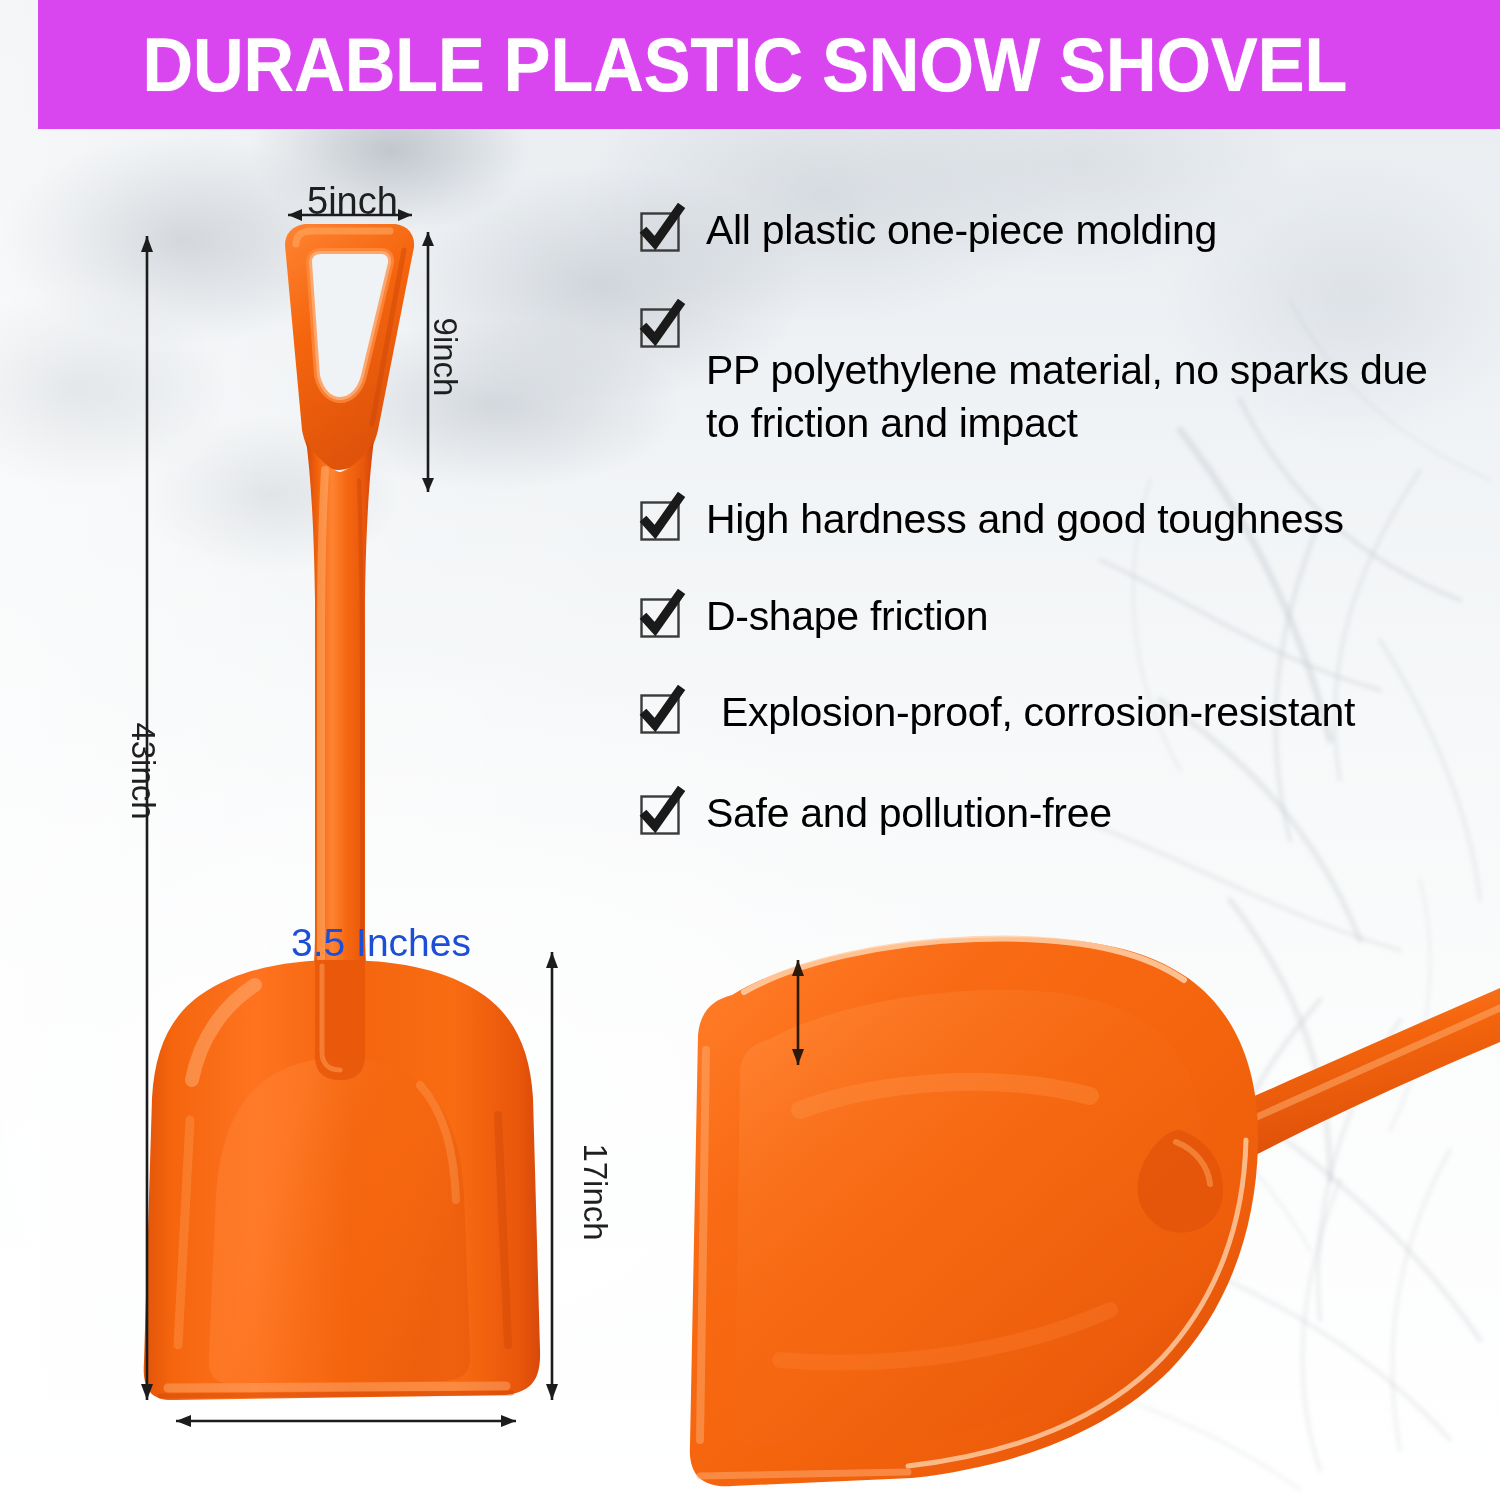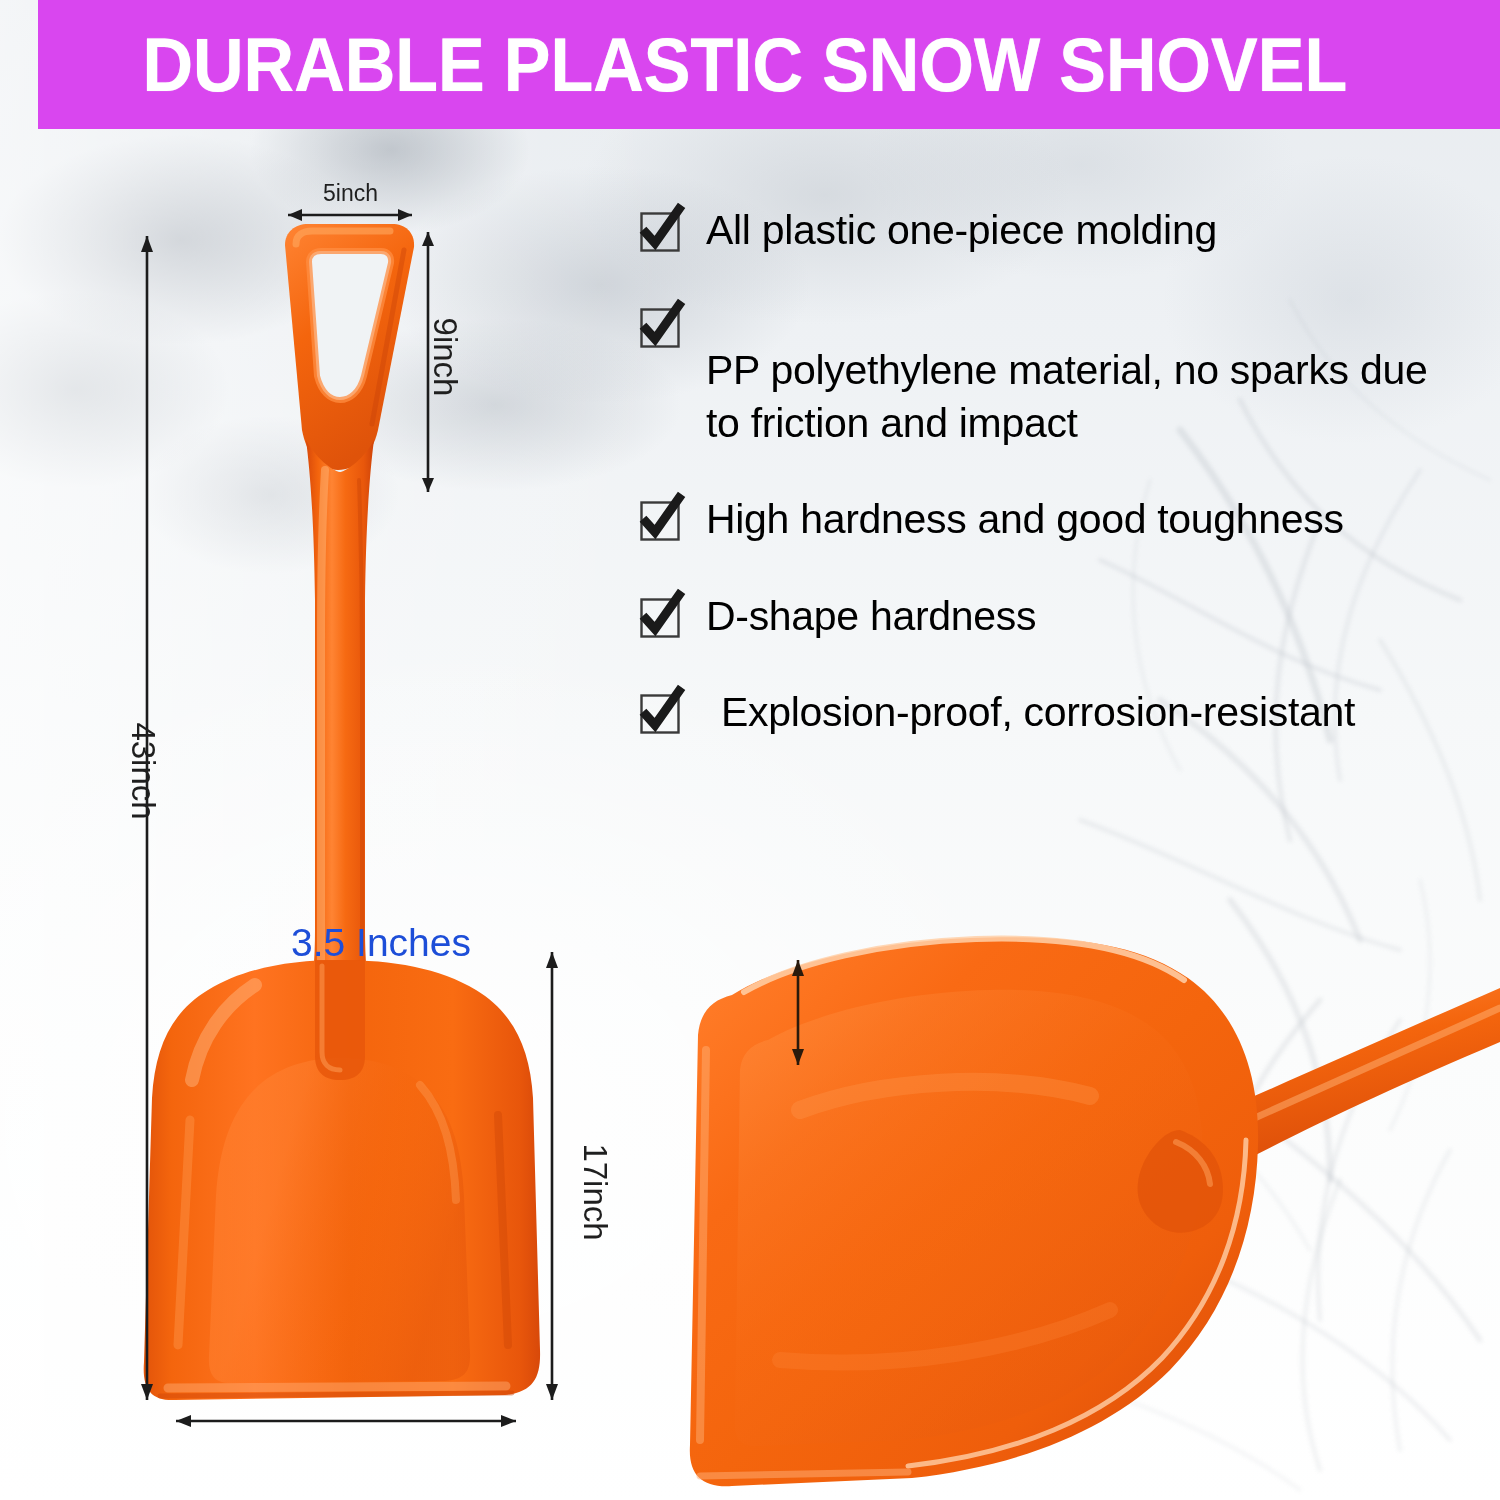--- a/index.html
+++ b/index.html
@@ -105,21 +105,21 @@
     width: 860px; height: 570px;
   }
   .dim-label {
     position: absolute;
     font-family: "Liberation Sans", sans-serif;
     color: #1f1f1f;
     white-space: nowrap;
   }
   .rot90 { transform: rotate(90deg); transform-origin: center center; }
 
-  .lbl-5inch   { left: 307px; top: 180px; font-size: 23px; margin-left: 16px; }
+  .lbl-5inch   { left: 307px; top: 180px; font-size: 38px; }
   .lbl-9inch   { left: 406px; top: 338px; font-size: 33px; }
   .lbl-43inch  { left: 94px;  top: 752px; font-size: 33px; }
   .lbl-17inch  { left: 546px; top: 1173px; font-size: 33px; }
   .lbl-14inch  { left: 306px; top: 1500px; font-size: 33px; }
   .lbl-35inch  { left: 951px; top: 989px; font-size: 39px; color: #1d4ed8; }
 </style>
 </head>
 <body>
 
 <div id="page">
@@ -448,29 +448,38 @@
       <span class="feature-text">High hardness and good toughness</span>
     </div>
 
     <div class="feature-row">
       <span class="checkbox-icon">
         <svg width="40" height="40" viewBox="0 0 40 40">
           <rect x="1.5" y="1.5" width="37" height="37" fill="none" stroke="#3a3a3a" stroke-width="2.4"></rect>
           <path d="M6 21 L15 31 L39 -3" fill="none" stroke="#1a1a1a" stroke-width="9" stroke-linecap="square" stroke-linejoin="miter"></path>
         </svg>
       </span>
-      <span class="feature-text">D-shape hardness</span>
+      <span class="feature-text">D-shape friction</span>
     </div>
 
     <div class="feature-row" style="margin-bottom:48px;gap:15px;">
       <span class="checkbox-icon">
         <svg width="40" height="40" viewBox="0 0 40 40">
           <rect x="1.5" y="1.5" width="37" height="37" fill="none" stroke="#3a3a3a" stroke-width="2.4"></rect>
           <path d="M6 21 L15 31 L39 -3" fill="none" stroke="#1a1a1a" stroke-width="9" stroke-linecap="square" stroke-linejoin="miter"></path>
         </svg>
       </span>
       <span class="feature-text">Explosion-proof, corrosion-resistant</span>
     </div>
 
+    <div class="feature-row" style="margin-bottom:0;">
+      <span class="checkbox-icon">
+        <svg width="40" height="40" viewBox="0 0 40 40">
+          <rect x="1.5" y="1.5" width="37" height="37" fill="none" stroke="#3a3a3a" stroke-width="2.4"></rect>
+          <path d="M6 21 L15 31 L39 -3" fill="none" stroke="#1a1a1a" stroke-width="9" stroke-linecap="square" stroke-linejoin="miter"></path>
+        </svg>
+      </span>
+      <span class="feature-text">Safe and pollution-free</span>
+    </div>
 
   </div>
 
 </div>
 
 </body></html>

